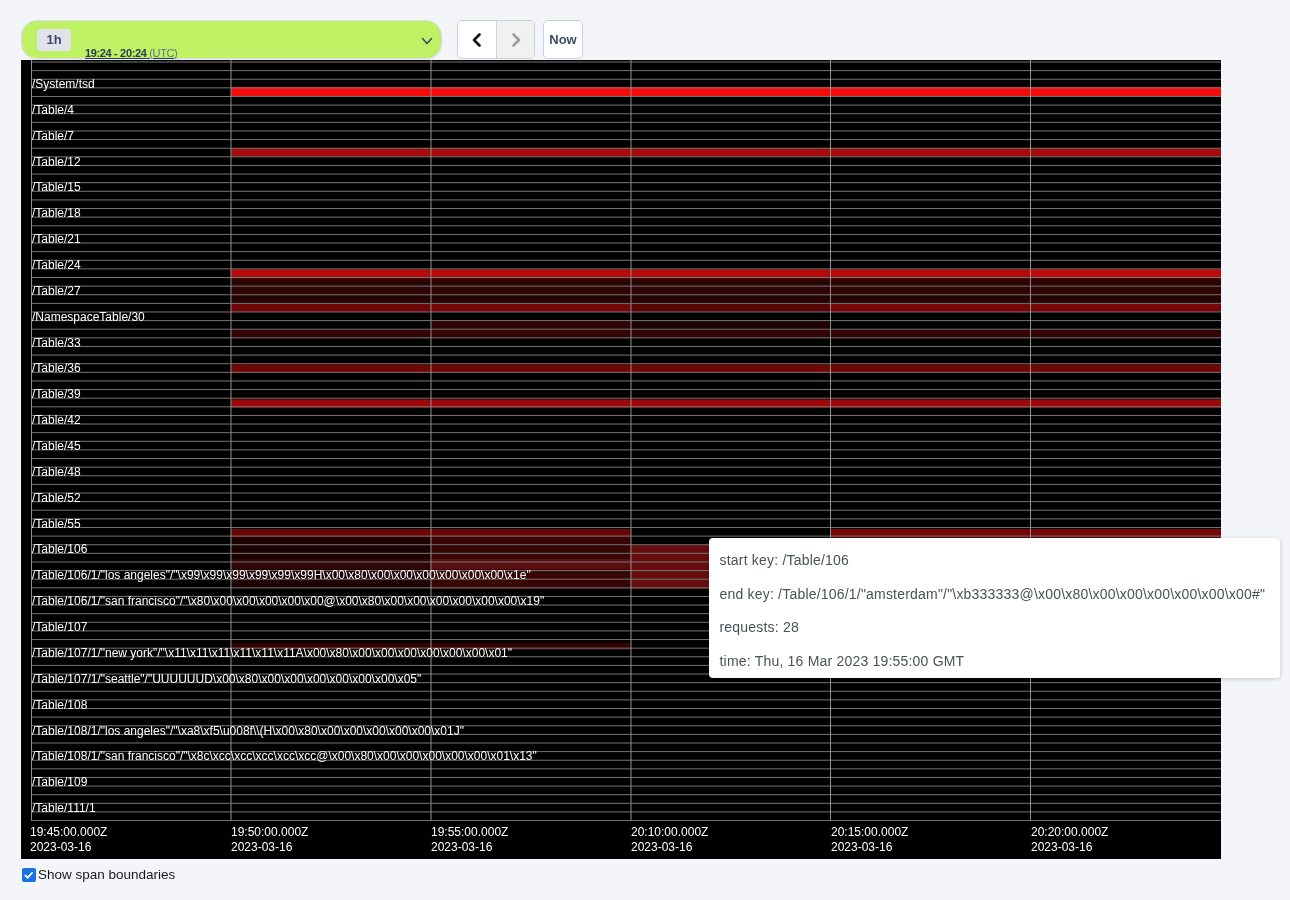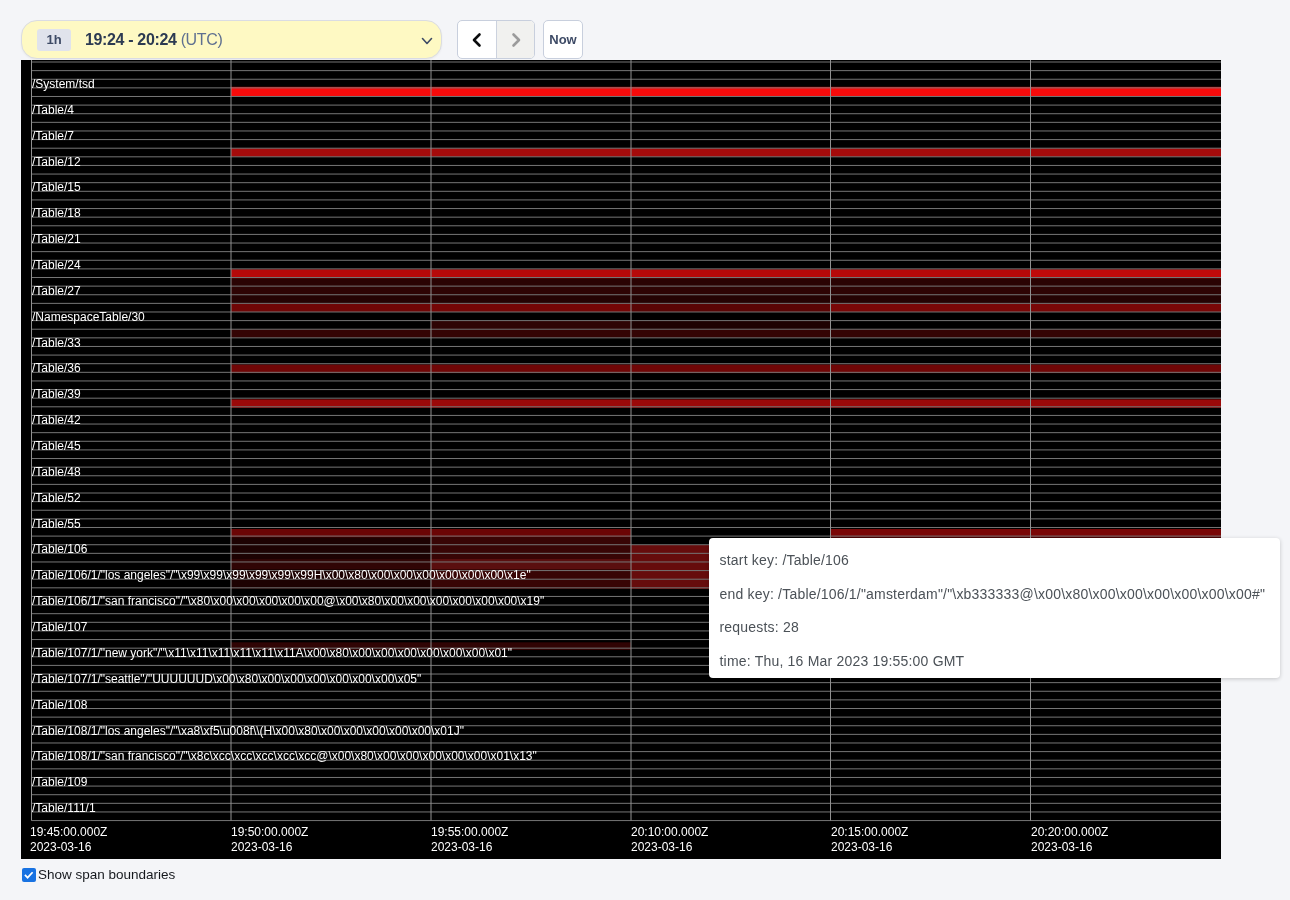--- a/index.html
+++ b/index.html
@@ -1,25 +1,25 @@
 <!DOCTYPE html>
 <html><head><meta charset="utf-8">
 <style>
 * { margin:0; padding:0; box-sizing:border-box; }
 html,body { width:1290px; height:900px; background:#f4f5f8; overflow:hidden;
   font-family:"Liberation Sans", sans-serif; }
 .abs { position:absolute; }
 </style></head>
 <body>
 
-<div class="abs" style="left:21px;top:20px;width:421px;height:39px;background:#fef9c3;
+<div class="abs" style="left:21px;top:20px;width:421px;height:39px;background:#bef264;
  border:1px solid #dadce3;border-radius:16px;box-shadow:0 1px 2px rgba(0,0,0,.05);">
   <div class="abs" style="left:15px;top:8px;width:34px;height:22px;background:#e0e3ec;
    border-radius:3px;text-align:center;line-height:22px;font-size:13px;font-weight:bold;color:#3e4b66;">1h</div>
-  <div class="abs" style="left:63px;top:0;height:37px;line-height:37px;font-size:16px;color:#2c3a52;letter-spacing:-0.35px;">
+  <div class="abs" style="left:63px;top:14px;height:37px;line-height:37px;font-size:11px;color:#2c3a52;letter-spacing:-0.35px;text-decoration:underline;">
     <b>19:24 - 20:24</b> <span style="color:#5f7090;">(UTC)</span></div>
   <svg class="abs" style="left:398px;top:13px;" width="14" height="14" viewBox="0 0 14 14">
     <path d="M2.5 4.5 L7 9.5 L11.5 4.5" stroke="#3e4b66" stroke-width="1.6" fill="none" stroke-linecap="round" stroke-linejoin="round"></path>
     </svg>
 </div>
 <div class="abs" style="left:457px;top:20px;width:78px;height:39px;border:1px solid #c8cfdd;
  border-radius:5px;overflow:hidden;display:flex;background:#fff;">
   <div style="width:38.5px;height:100%;display:flex;align-items:center;justify-content:center;">
     <svg width="14" height="16" viewBox="0 0 14 16">
         <path d="M9.5 2.5 L4 8 L9.5 13.5" stroke="#0b0c0d" stroke-width="2.6" fill="none" stroke-linecap="round" stroke-linejoin="round"></path>

